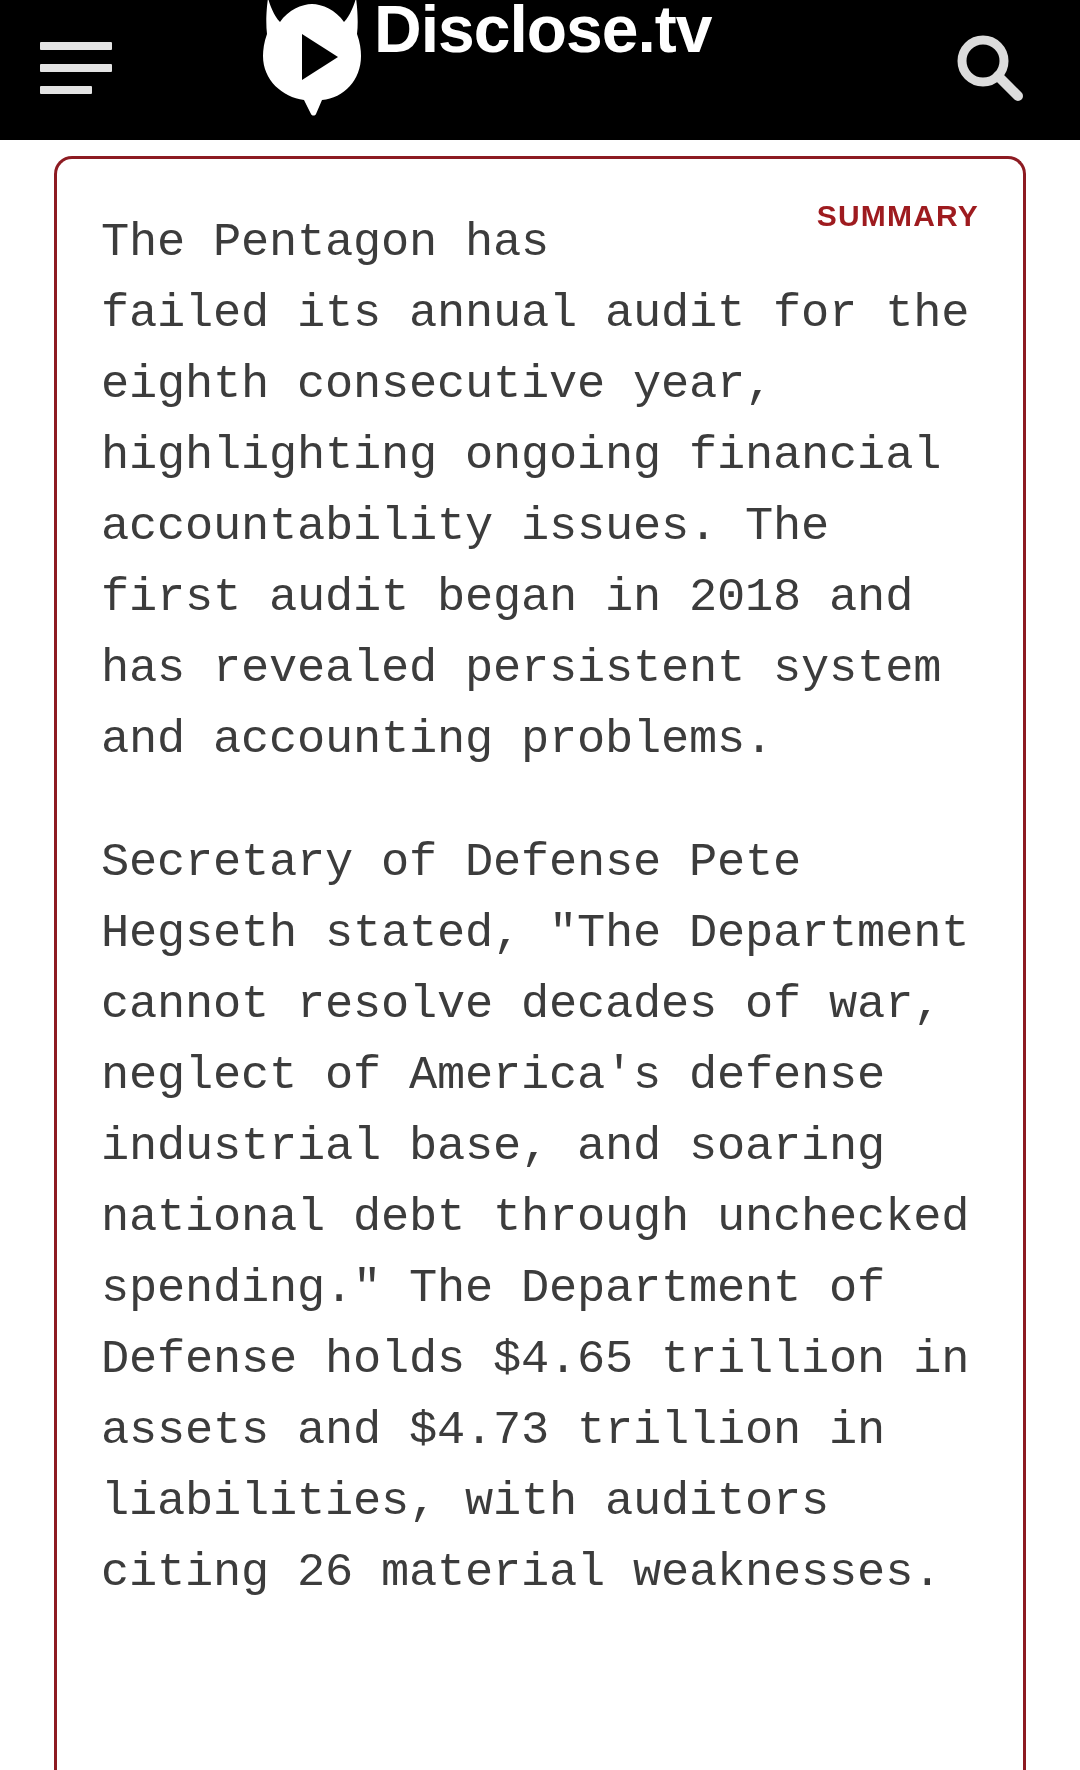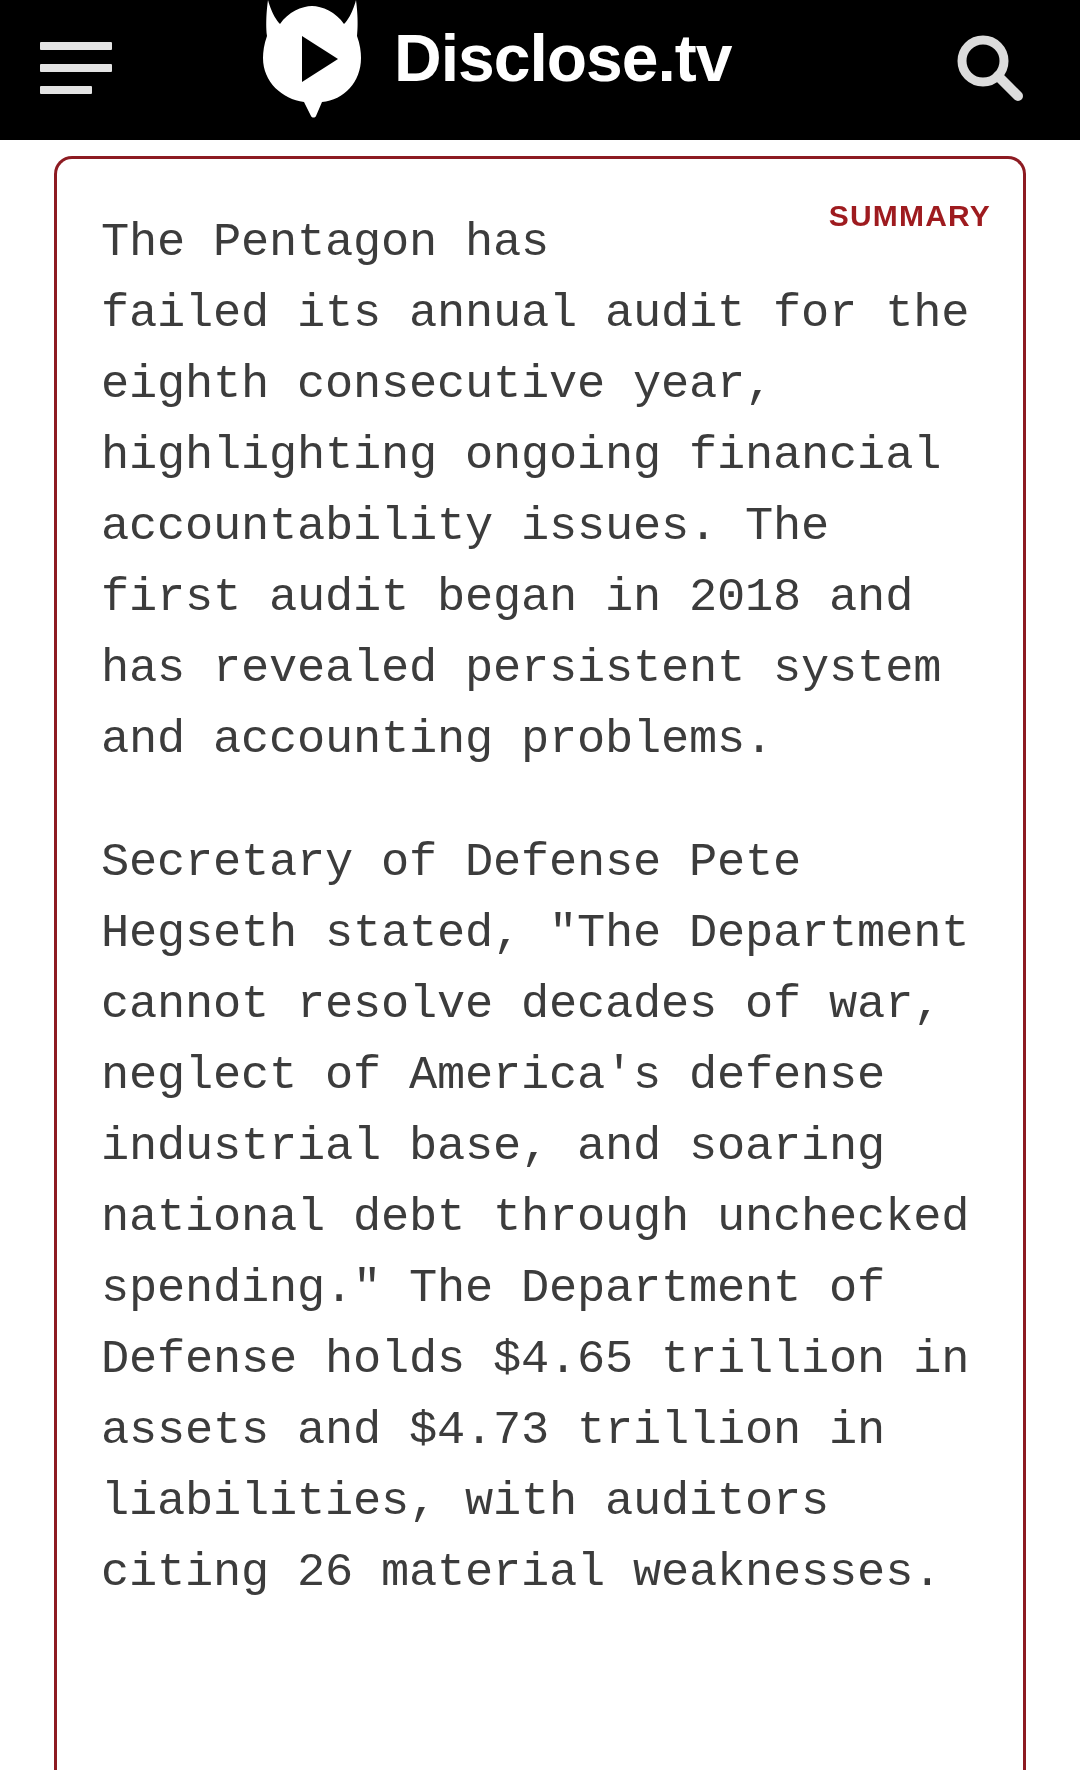--- a/index.html
+++ b/index.html
@@ -47,22 +47,22 @@
     width: 72px;
   }
   .hamburger-button .bar.short { width: 52px; }
 
   .brand {
     position: absolute;
     left: 258px;
     top: 0;
     height: 120px;
     display: flex;
-    align-items: center;
-    gap: 32px;
+    align-items: flex-start;
+    gap: 12px;
     cursor: pointer;
   }
   .brand-mark {
     width: 104px;
     height: 120px;
     display: block;
     margin-top: -4px;
   }
   .brand-text {
     color: #ffffff;
@@ -104,21 +104,21 @@
     border: 3px solid #8d1b22;
     border-bottom: none;
     border-radius: 18px 18px 0 0;
     background: #ffffff;
     min-height: 1614px;
     box-sizing: border-box;
     padding: 40px 46px 40px 44px;
   }
   .summary-label {
     position: absolute;
-    right: 32px;
+    right: 44px;
     top: 42px;
     color: #9e1b1f;
     font-size: 30px;
     font-weight: bold;
     letter-spacing: 1.2px;
     line-height: 1;
   }
   .summary-body {
     position: relative;
     margin: 0;

